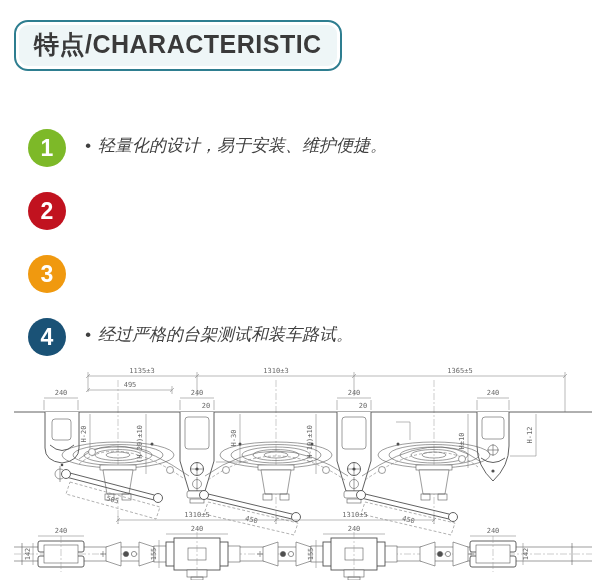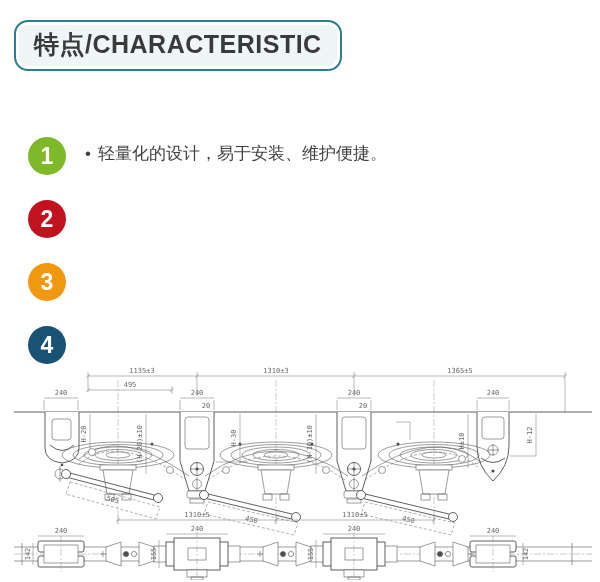--- a/index.html
+++ b/index.html
@@ -1,31 +1,31 @@
 <!DOCTYPE html>
 <html><head>
 <meta charset="utf-8">
 <style>
   html,body{margin:0;padding:0;background:#fff;}
   .page{position:relative;width:600px;height:582px;background:#fff;overflow:hidden;
         font-family:"Liberation Sans",sans-serif;}
   
-  .header-box{display:inline-block;margin:20px 0 16px 14px;border:2px solid #2e7e90;
+  .header-box{display:inline-block;margin:20px 0 8px 14px;border:2px solid #2e7e90;
         border-radius:14px;background:#eef6f7;padding:6px 18px 8px 18px;
         box-shadow:inset 0 0 0 3px #ffffff;}
   .header-title{font-size:25px;font-weight:bold;color:#3a3a3a;letter-spacing:.5px;}
   
   .features{margin:50px 0 0 28px;}
   .feature{display:flex;align-items:flex-start;gap:19px;margin-bottom:25px;}
   .badge{flex:0 0 38px;width:38px;height:38px;border-radius:50%;color:#fff;
         font-size:23px;font-weight:bold;display:flex;align-items:center;
         justify-content:center;line-height:1;}
   .badge-1{background:#7db928}.badge-2{background:#c1121f}
   .badge-3{background:#f0990f}.badge-4{background:#1a5276}
-  .feature-text{font-size:17px;color:#3f3f3f;line-height:1.55;max-width:492px;padding-top:4px;}
+  .feature-text{font-size:17px;color:#3f3f3f;line-height:1.55;max-width:492px;padding-top:4px;font-style:italic;}
   .bullet{margin-right:7px;}
   
   .drawing{position:absolute;left:0;top:362px;width:532px;height:220px;}
   svg .struct{stroke:#4f4f4f;stroke-width:0.9;fill:none;}
   svg .thin{stroke:#5a5a5a;stroke-width:0.6;fill:none;}
   svg .dim{stroke:#8b8b8b;stroke-width:0.6;fill:none;}
   svg .cl{stroke:#9a9a9a;stroke-width:0.5;fill:none;stroke-dasharray:7 2 2 2;}
   svg .dash{stroke:#7c7c7c;stroke-width:0.6;fill:none;stroke-dasharray:3 2;}
   svg text{fill:#6a6a6a;stroke:none;font-size:7px;font-family:"DejaVu Sans Mono",monospace;}
   svg .white{fill:#ffffff;}
@@ -45,20 +45,21 @@
       <div class="feature-text"><span class="bullet">•</span><span>轻量化的设计，易于安装、维护便捷。</span></div>
     </div>
     <div class="feature">
       <div class="badge badge-2">2</div>
     </div>
     <div class="feature">
       <div class="badge badge-3">3</div>
     </div>
     <div class="feature">
       <div class="badge badge-4">4</div>
+      <div class="feature-text"><span class="bullet">•</span><span>经过严格的台架测试和装车路试。</span></div>
     </div>
   </div>
 
   <div class="drawing">
   <svg viewBox="0 0 600 218" width="600" height="218">
 
     <g>
       <line class="cl" x1="118" y1="18" x2="118" y2="162"></line>
       <line class="cl" x1="276" y1="18" x2="276" y2="162"></line>
       <line class="cl" x1="434" y1="18" x2="434" y2="162"></line>

